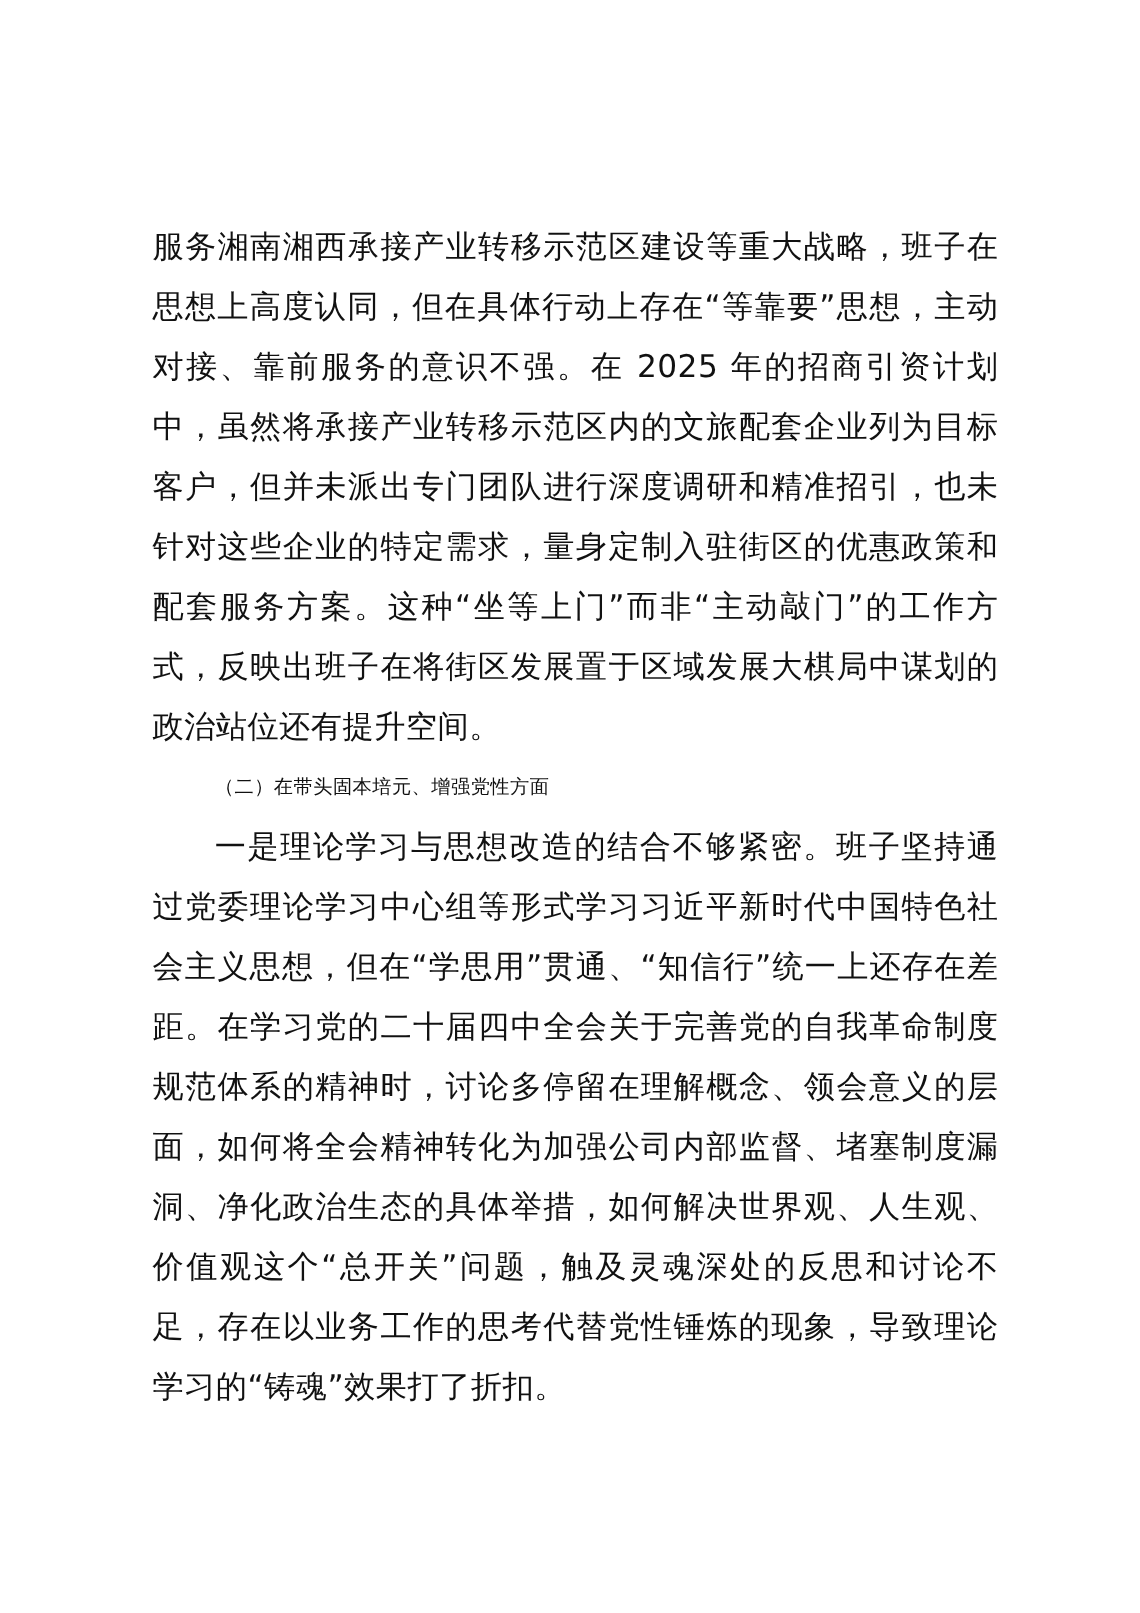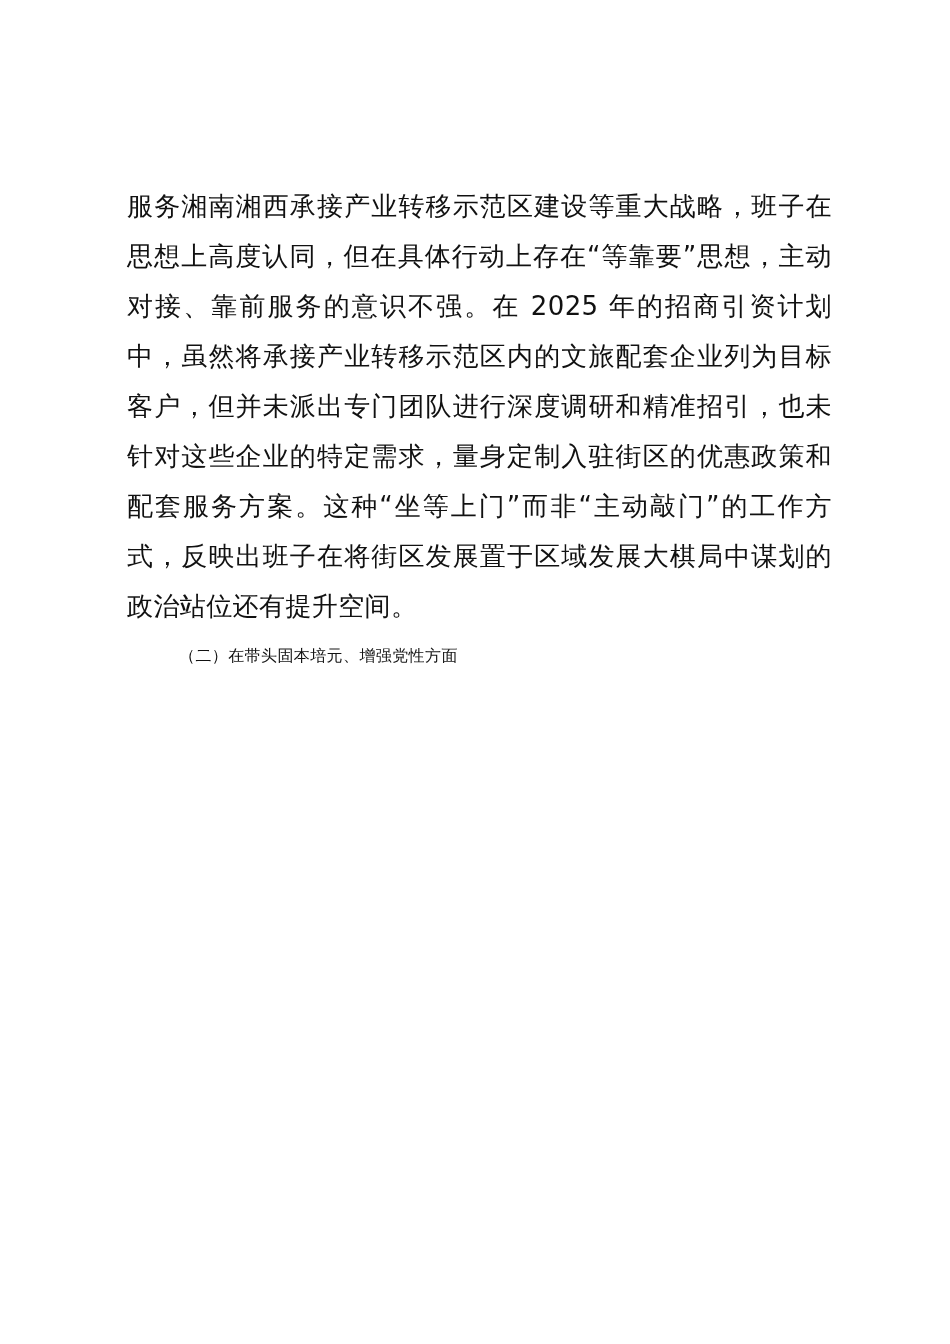--- a/index.html
+++ b/index.html
@@ -47,14 +47,15 @@
       text-indent: 52px;
     }
   </style>
 </head>
 <body>
 
 <div class="page">
   <div class="content">
     <p class="para">服务湘南湘西承接产业转移示范区建设等重大战略，班子在思想上高度认同，但在具体行动上存在“等靠要”思想，主动对接、靠前服务的意识不强。在 2025 年的招商引资计划中，虽然将承接产业转移示范区内的文旅配套企业列为目标客户，但并未派出专门团队进行深度调研和精准招引，也未针对这些企业的特定需求，量身定制入驻街区的优惠政策和配套服务方案。这种“坐等上门”而非“主动敲门”的工作方式，反映出班子在将街区发展置于区域发展大棋局中谋划的政治站位还有提升空间。</p>
     <p class="heading">（二）在带头固本培元、增强党性方面</p>
+    <p class="para indent">一是理论学习与思想改造的结合不够紧密。班子坚持通过党委理论学习中心组等形式学习习近平新时代中国特色社会主义思想，但在“学思用”贯通、“知信行”统一上还存在差距。在学习党的二十届四中全会关于完善党的自我革命制度规范体系的精神时，讨论多停留在理解概念、领会意义的层面，如何将全会精神转化为加强公司内部监督、堵塞制度漏洞、净化政治生态的具体举措，如何解决世界观、人生观、价值观这个“总开关”问题，触及灵魂深处的反思和讨论不足，存在以业务工作的思考代替党性锤炼的现象，导致理论学习的“铸魂”效果打了折扣。</p>
   </div>
 </div>
 
 </body></html>

